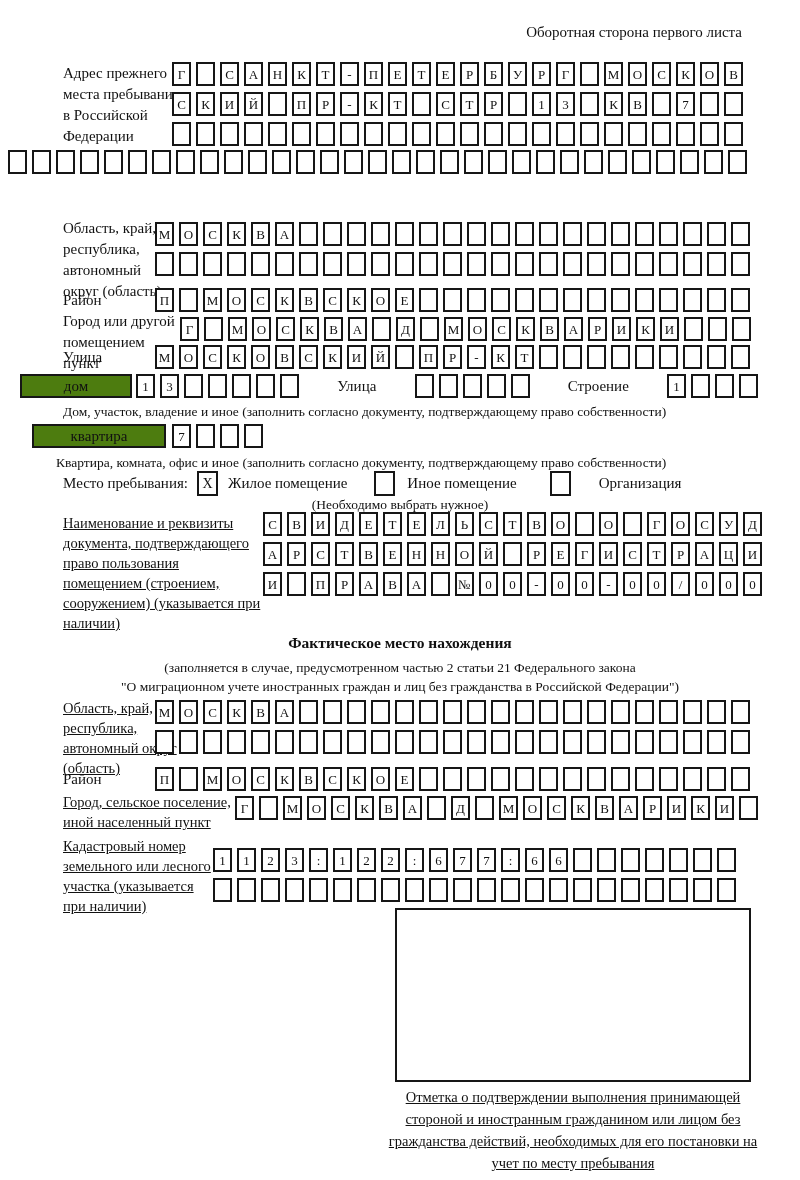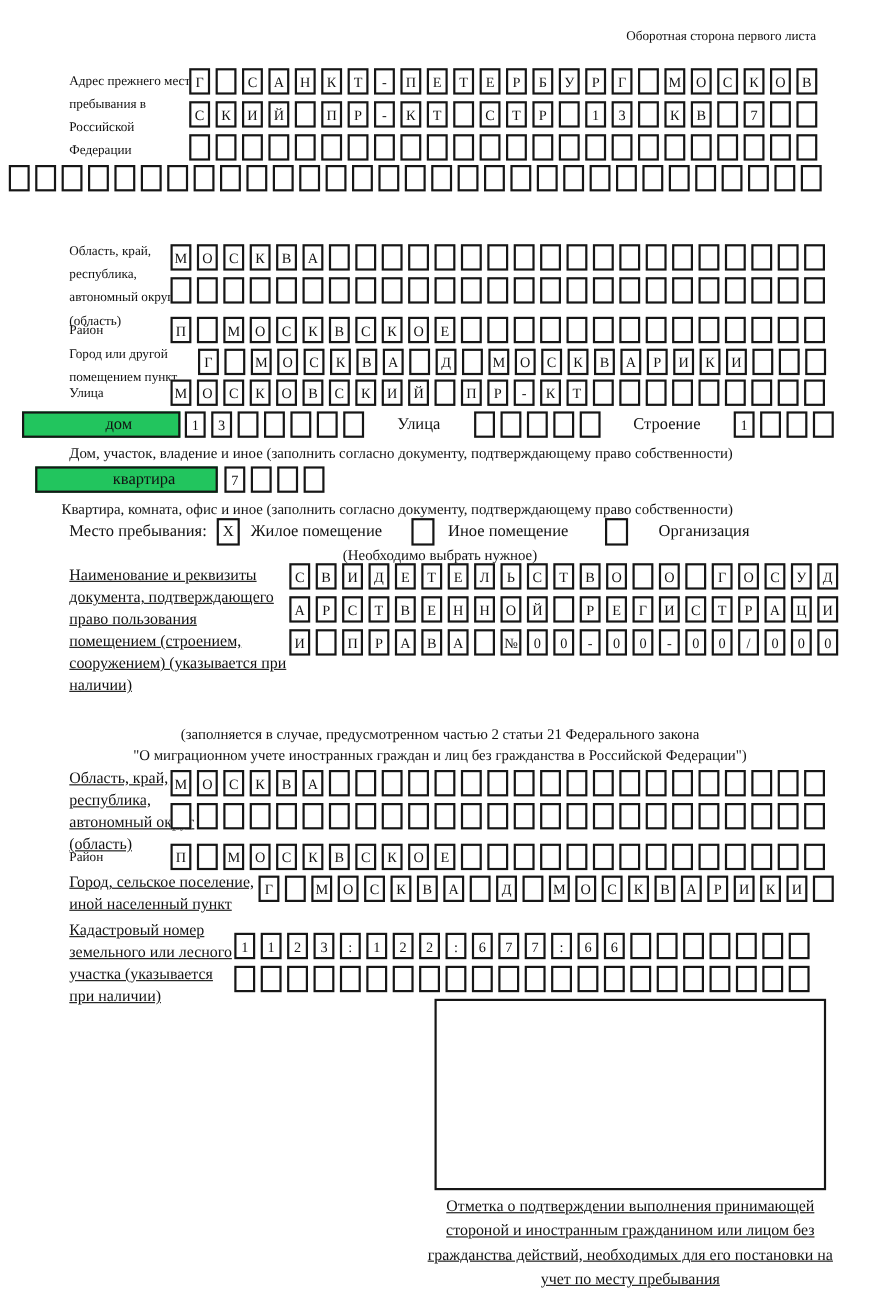--- a/index.html
+++ b/index.html
@@ -11,27 +11,27 @@
   .abs{position:absolute;}
   .boxrow{display:flex;gap:5px;}
   .boxcol{display:flex;flex-direction:column;gap:6px;}
   .cell{
     width:15px;height:20px;border:2px solid #161616;flex:0 0 auto;
     display:flex;align-items:center;justify-content:center;
     font-size:13px;line-height:1;background:#fff;
   }
   .widebox{
     height:20px;border:2px solid #161616;display:flex;align-items:center;
-    justify-content:center;font-size:15px;flex:0 0 auto;background:#22c55e;padding-left:32px;
+    justify-content:center;font-size:15px;flex:0 0 auto;background:#4d7c0f;
   }
   .checkbox{
     width:17px;height:21px;border:2px solid #161616;display:flex;flex:0 0 auto;
     align-items:center;justify-content:center;font-size:14px;background:#fff;
   }
-  .label{font-size:12px;line-height:21px;}
+  .label{font-size:15px;line-height:21px;}
   .small-label{font-size:14.5px;line-height:20px;text-decoration:underline;}
   .note{font-size:13.5px;line-height:17px;}
   .center{width:100%;text-align:center;}
   .bold{font-weight:bold;}
   .inline-label{font-size:15px;white-space:nowrap;}
   .stamp-box{border:2px solid #161616;background:#fff;}
 </style>
 </head>
 <body>
 
@@ -418,20 +418,21 @@
         <span class="cell">-</span>
         <span class="cell">0</span>
         <span class="cell">0</span>
         <span class="cell">/</span>
         <span class="cell">0</span>
         <span class="cell">0</span>
         <span class="cell">0</span>
       </div>
   </div>
 
+  <div class="abs center bold" style="top:634px;font-size:15.5px;">Фактическое место нахождения</div>
   <div class="abs note center" style="top:659px;">(заполняется в случае, предусмотренном частью 2 статьи 21 Федерального закона</div>
   <div class="abs note center" style="top:678px;">"О миграционном учете иностранных граждан и лиц без гражданства в Российской Федерации")</div>
 
   <div class="abs small-label" style="left:63px;top:698px;width:122px;">Область, край, республика, автономный округ (область)</div>
   <div class="abs boxcol" style="left:155px;top:700px;">
     <div class="boxrow">
         <span class="cell">М</span>
         <span class="cell">О</span>
         <span class="cell">С</span>
         <span class="cell">К</span>

